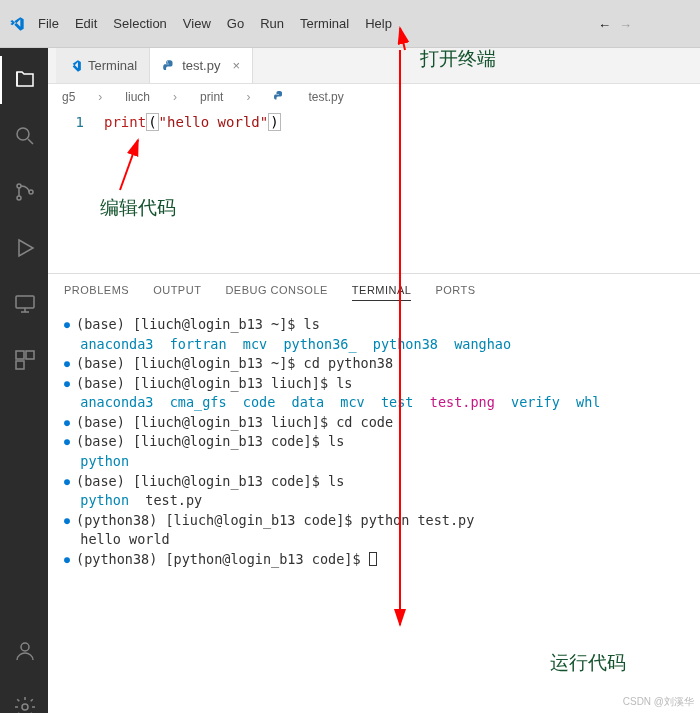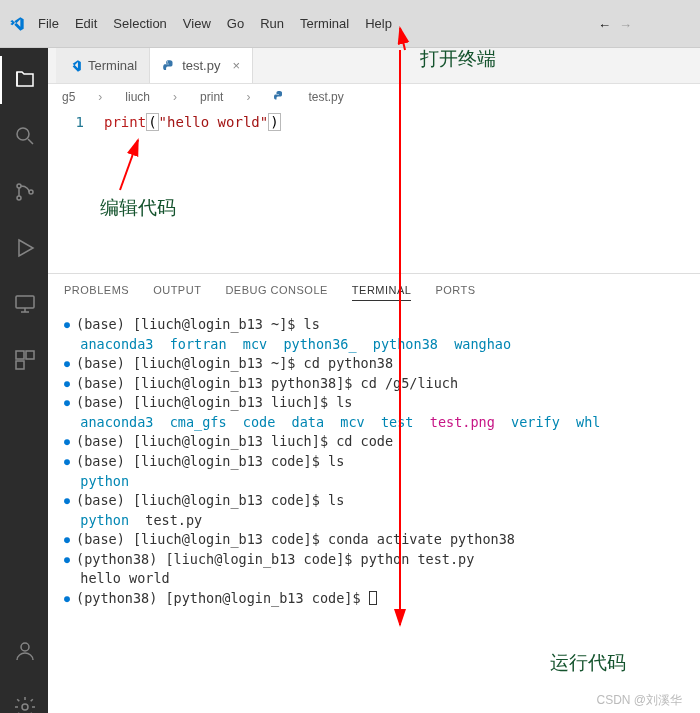--- a/index.html
+++ b/index.html
@@ -33,21 +33,21 @@
   .panel-tab { cursor: pointer; }
   .panel-tab.active { color: #333; border-bottom: 1px solid #333; padding-bottom: 4px; }
   .terminal { flex: 1; overflow: auto; padding: 4px 16px 8px; font-family: Consolas, monospace; font-size: 13.5px; line-height: 1.45; color: #333; }
   .term-line { white-space: pre; }
   .bullet { color: #0078d4; font-size: 10px; vertical-align: 1px; }
   .cyan { color: #0086b3; }
   .magenta { color: #c71585; margin-top: 48px; }
   .cursor { display: inline-block; width: 8px; height: 14px; border: 1px solid #333; vertical-align: -2px; }
   .anno { position: absolute; color: #14532d; font-size: 19px; font-weight: 500; pointer-events: none; }
   .arrow-svg { position: absolute; top: 0; left: 0; pointer-events: none; }
-  .watermark { position: absolute; bottom: 4px; right: 18px; font-size: 12px; color: #bbb; }
+  .watermark { position: absolute; bottom: 4px; right: 6px; font-size: 10px; color: #bbb; }
 </style>
 </head>
 <body>
 
 <div class="titlebar">
   <span class="logo-sm">
     <svg width="16" height="16" viewBox="0 0 24 24">
         <path fill="#0078d4" d="M17 2l5 3v14l-5 3-9-9 3-3 6 6V5l-6 6-3-3z"></path>
         <path fill="#0078d4" d="M2 8l3-2 4 4-4 4-3-2 3-2z"></path>
       </svg>
@@ -169,29 +169,27 @@
           <span class="panel-tab">PROBLEMS</span>
           <span class="panel-tab">OUTPUT</span>
           <span class="panel-tab">DEBUG CONSOLE</span>
           <span class="panel-tab active">TERMINAL</span>
           <span class="panel-tab">PORTS</span>
         </div>
       <div class="terminal">
           <div class="term-line"><span class="bullet">● </span><span>(base) [liuch@login_b13 ~]$ ls</span></div>
           <div class="term-line">  <span class="cyan">anaconda3  fortran  mcv  python36_  python38  wanghao</span></div>
           <div class="term-line"><span class="bullet">● </span><span>(base) [liuch@login_b13 ~]$ cd python38</span></div>
-          <div class="term-line"><span class="bullet">● </span><span>(base) [liuch@login_b13 python38]$ cd /g5/liuch</span></div>
           <div class="term-line"><span class="bullet">● </span><span>(base) [liuch@login_b13 liuch]$ ls</span></div>
           <div class="term-line">  <span class="cyan">anaconda3  cma_gfs  code  data  mcv  test</span><span>  </span><span class="magenta">test.png</span><span>  </span><span class="cyan">verify  whl</span></div>
           <div class="term-line"><span class="bullet">● </span><span>(base) [liuch@login_b13 liuch]$ cd code</span></div>
           <div class="term-line"><span class="bullet">● </span><span>(base) [liuch@login_b13 code]$ ls</span></div>
           <div class="term-line">  <span class="cyan">python</span></div>
           <div class="term-line"><span class="bullet">● </span><span>(base) [liuch@login_b13 code]$ ls</span></div>
           <div class="term-line">  <span class="cyan">python</span><span>  test.py</span></div>
-          <div class="term-line"><span class="bullet">● </span><span>(base) [liuch@login_b13 code]$ conda activate python38</span></div>
           <div class="term-line"><span class="bullet">● </span><span>(python38) [liuch@login_b13 code]$ python test.py</span></div>
           <div class="term-line">  <span>hello world</span></div>
           <div class="term-line"><span class="bullet">● </span><span>(python38) [python@login_b13 code]$ </span><span class="cursor"></span></div>
         </div>
     </div>
   </div>
 </div>
 
 <svg class="arrow-svg" width="700" height="713">
   <defs>

